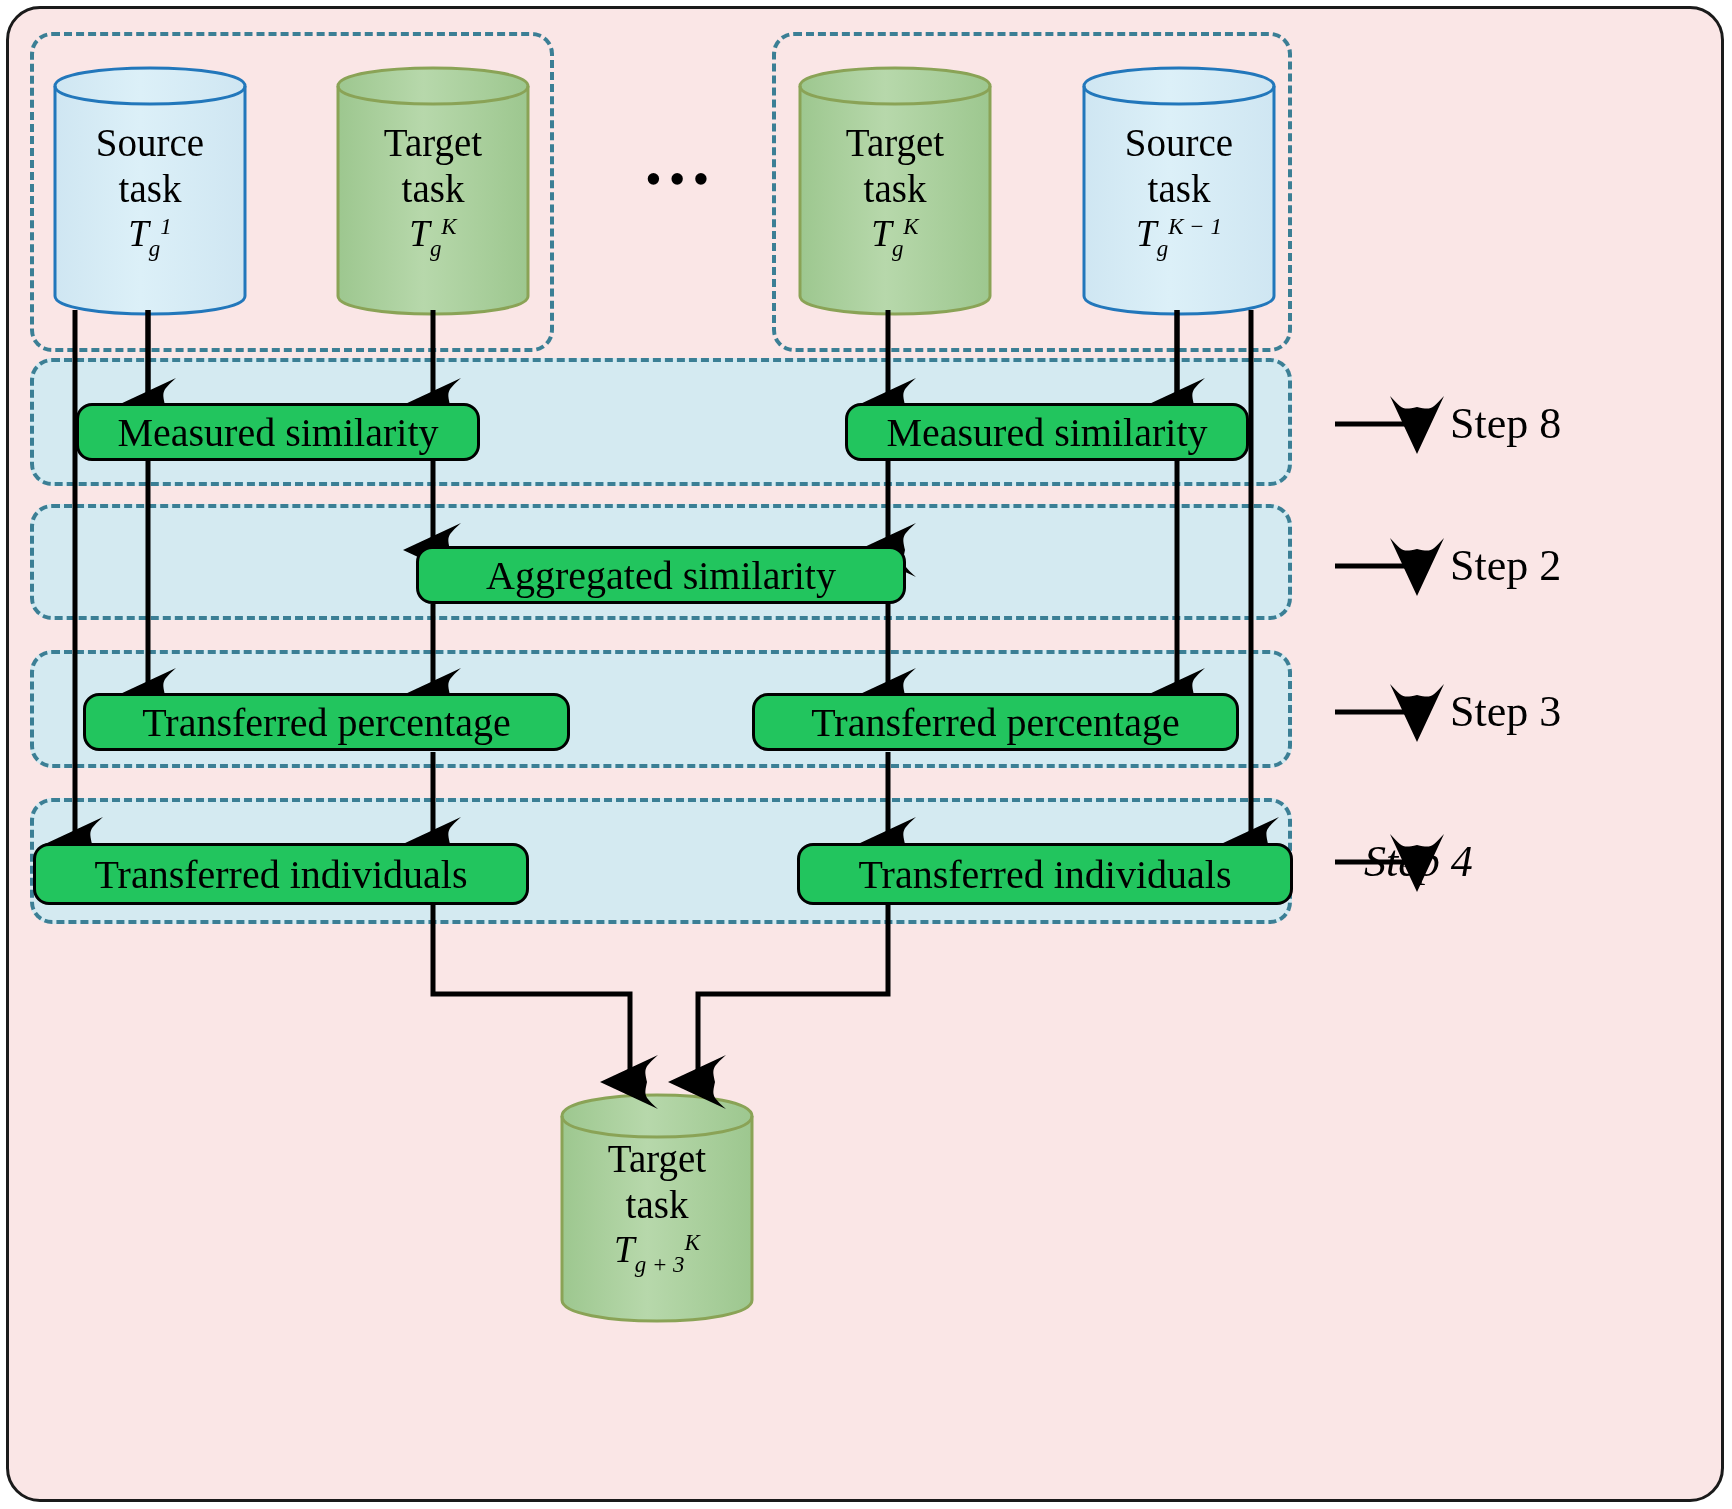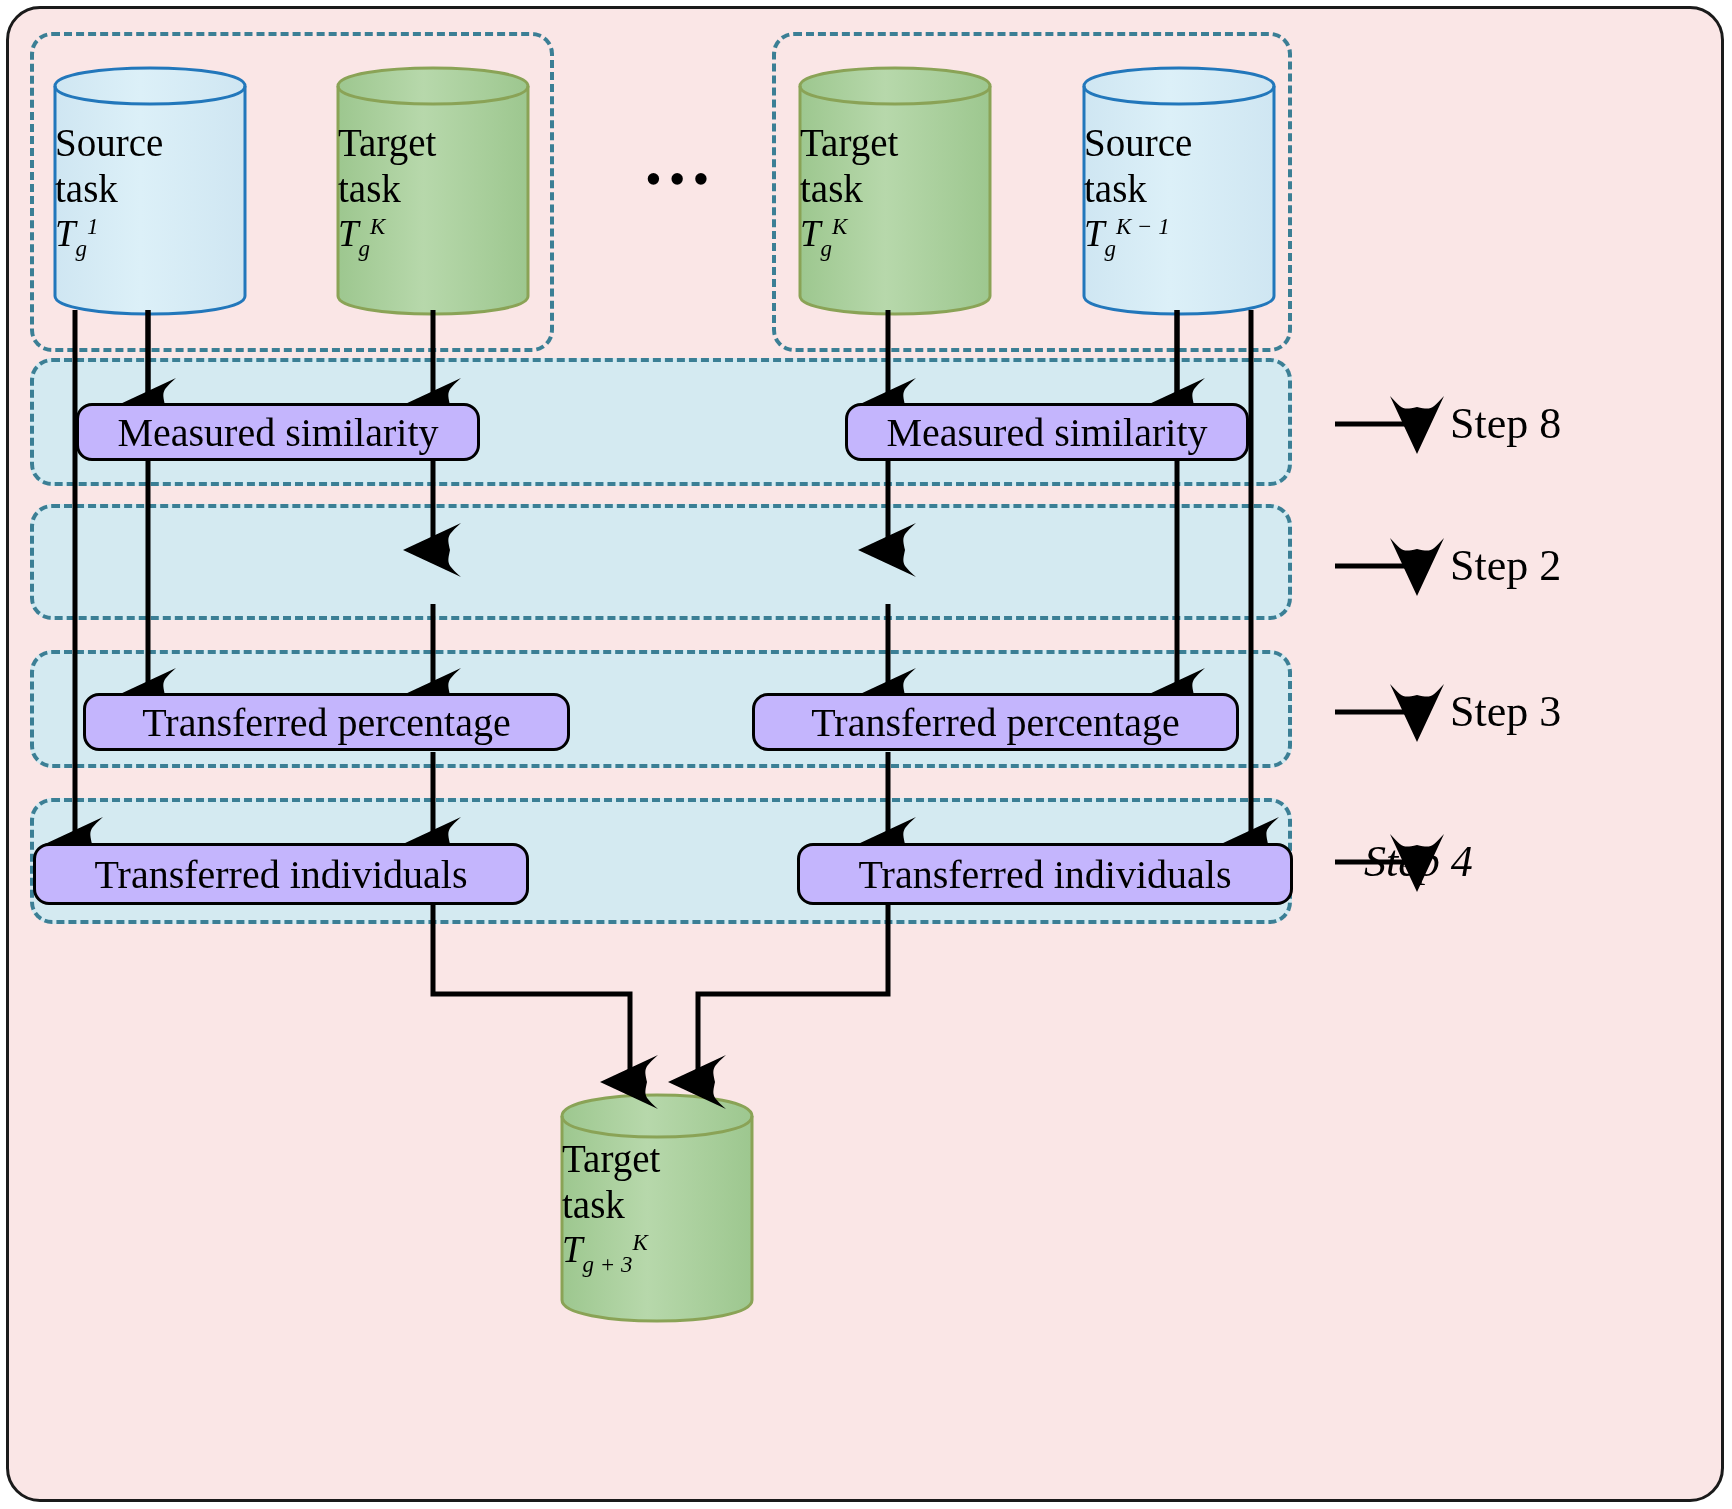--- a/index.html
+++ b/index.html
@@ -53,21 +53,21 @@
     position: absolute;
   }
   .cyl-label {
     position: absolute;
     left: 0;
     top: 0;
     width: 100%;
     height: 100%;
     display: flex;
     flex-direction: column;
-    align-items: flex-start;
+    align-items: center;
     justify-content: center;
     text-align: center;
     color: #000;
     line-height: 1.18;
     font-size: 39px;
     pointer-events: none;
   }
   .cyl-label .ln { display: block; }
   .cyl-formula {
     font-style: italic;
@@ -78,21 +78,21 @@
   .cyl-formula sup {
     font-size: 0.62em;
     font-style: italic;
   }
   .cyl-formula sub { vertical-align: -0.42em; }
   .cyl-formula sup { vertical-align: 0.52em; }
   
   .proc-box {
     position: absolute;
     box-sizing: border-box;
-    background: #c4b5fd;
+    background: #22c55e;
     border: 3px solid #000000;
     border-radius: 16px;
     display: flex;
     align-items: center;
     justify-content: center;
     font-size: 40px;
     color: #000;
     white-space: nowrap;
   }
   
@@ -244,20 +244,21 @@
       <span class="cyl-formula"><span>T</span><sub>g + 3</sub><sup>K</sup></span>
     </div>
   </div>
 
   <div id="ellipsis" style="left:645px; top:155px;">•••</div>
 
   <div class="proc-box" style="left:76px; top:403px; width:404px; height:58px;">Measured similarity</div>
 
   <div class="proc-box" style="left:845px; top:403px; width:404px; height:58px;">Measured similarity</div>
 
+  <div class="proc-box" style="left:416px; top:546px; width:490px; height:58px;">Aggregated similarity</div>
 
   <div class="proc-box" style="left:83px; top:693px; width:487px; height:58px;">Transferred percentage</div>
 
   <div class="proc-box" style="left:752px; top:693px; width:487px; height:58px;">Transferred percentage</div>
 
   <div class="proc-box" style="left:33px; top:843px; width:496px; height:62px;">Transferred individuals</div>
 
   <div class="proc-box" style="left:797px; top:843px; width:496px; height:62px;">Transferred individuals</div>
 
   <div class="step-label" style="left:1450px; top:398px;">Step 8</div>

